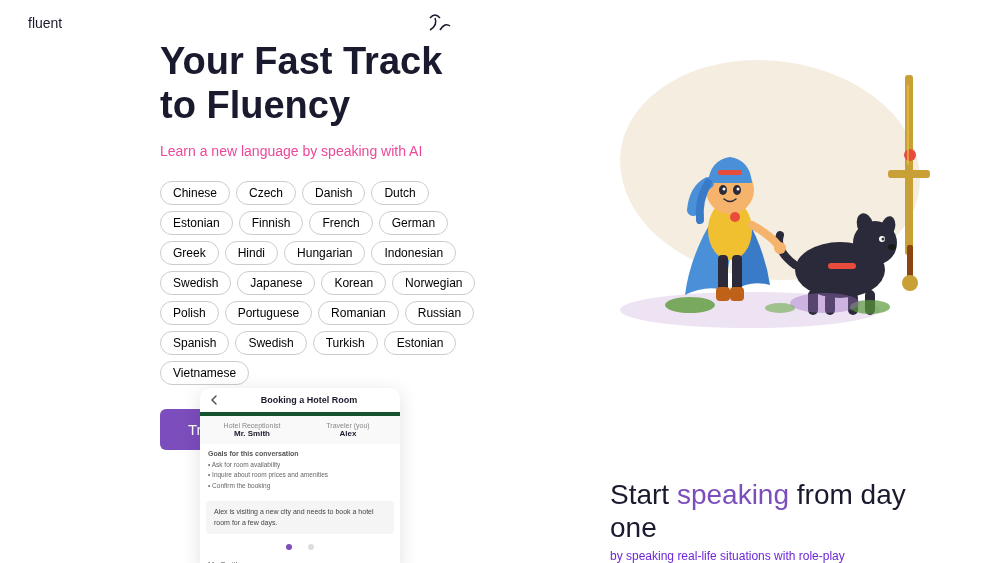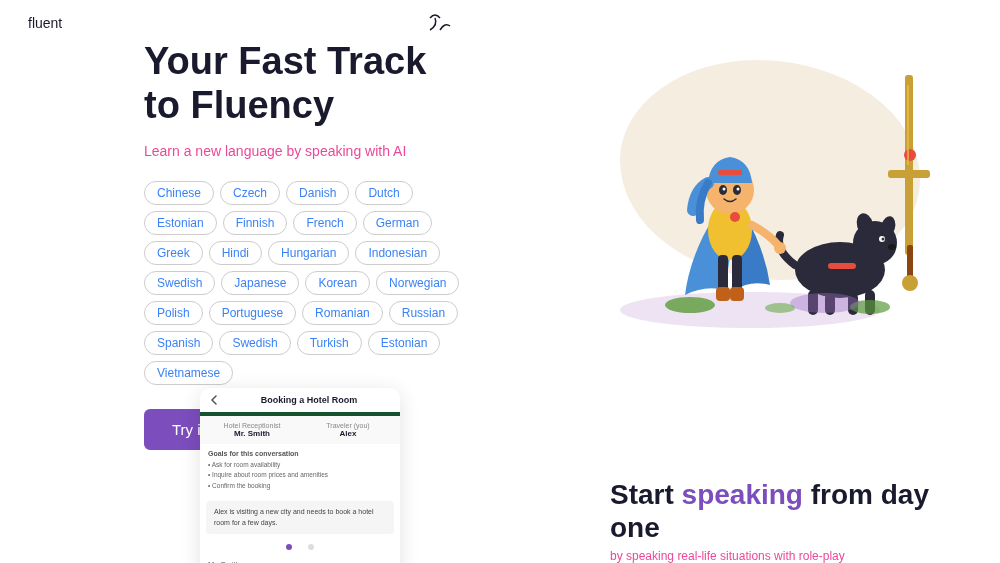--- a/index.html
+++ b/index.html
@@ -21,21 +21,21 @@
     .logo {
       font-size: 14px;
       color: #1a1a2e;
       font-weight: 500;
     }
 
     
     .hero {
       position: absolute;
       top: 40px;
-      left: 144px;
+      left: 160px;
       width: 380px;
     }
     .hero-title {
       font-size: 38px;
       font-weight: 800;
       color: #1a1a2e;
       line-height: 1.15;
       margin-bottom: 16px;
     }
     .hero-subtitle {
@@ -50,21 +50,21 @@
       flex-wrap: wrap;
       gap: 6px;
       margin-bottom: 24px;
       max-width: 340px;
     }
     .lang-tag {
       border: 1px solid #ccc;
       border-radius: 14px;
       padding: 4px 12px;
       font-size: 12px;
-      color: #3b82f6;
+      color: #000000;
       background: #fff;
     }
 
     
     .cta-btn {
       background: #7c4dbd;
       color: #fff;
       border: none;
       border-radius: 6px;
       padding: 12px 28px;
@@ -177,30 +177,30 @@
 
     
     .right-bottom {
       position: absolute;
       bottom: 0;
       right: 50px;
       width: 340px;
     }
     .start-speaking-title {
       font-size: 28px;
-      font-weight: 700;
+      font-weight: 400;
       color: #1a1a2e;
       line-height: 1.2;
     }
     .start-speaking-title .highlight {
       color: #7c4dbd;
     }
     .start-speaking-sub {
       font-size: 12px;
-      color: #ec4899;
+      color: #6d28d9;
       margin-top: 4px;
     }
 
     
     .blob-bg {
       position: absolute;
       right: 80px;
       top: 60px;
       width: 300px;
       height: 220px;

